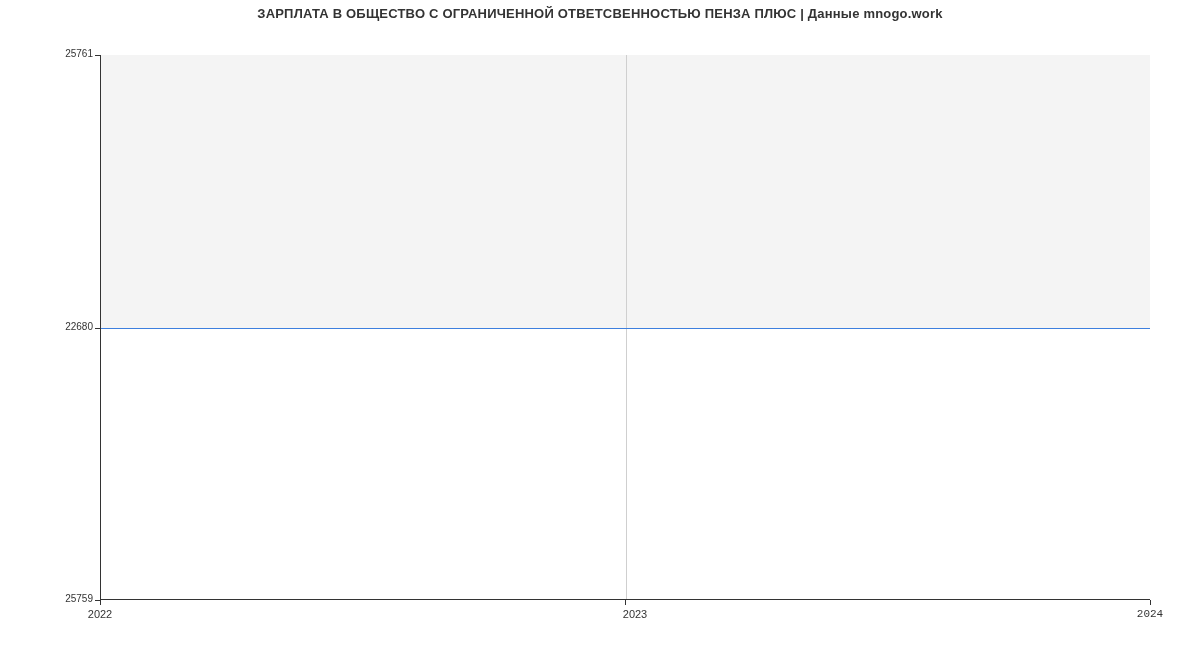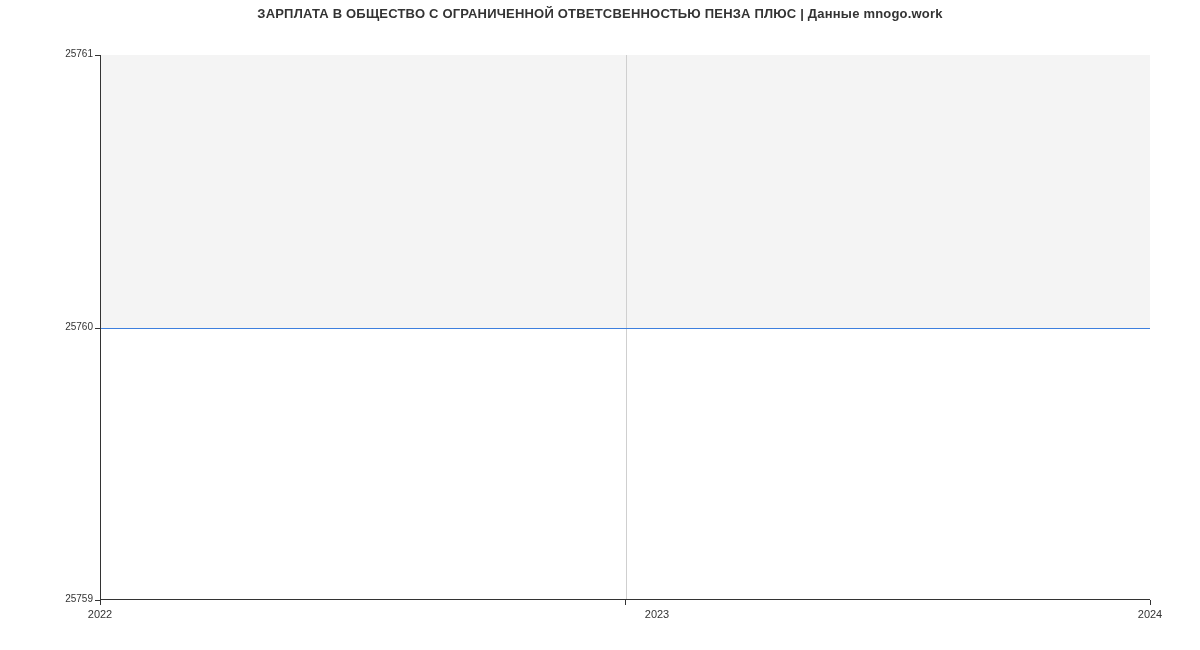--- a/index.html
+++ b/index.html
@@ -94,24 +94,24 @@
     <div class="x-grid" style="left:525px;"></div>
 
     <div class="data-line" style="top:272.5px;"></div>
   </div>
 
   <div class="tick-mark-y" style="left:95px; top:55px;"></div>
   <div class="tick-mark-y" style="left:95px; top:327.5px;"></div>
   <div class="tick-mark-y" style="left:95px; top:600px;"></div>
 
   <div class="y-tick-label" style="left:45px; top:48px;">25761</div>
-  <div class="y-tick-label" style="left:45px; top:320.5px;">25760</div>
+  <div class="y-tick-label" style="left:45px; top:320.5px;">22680</div>
   <div class="y-tick-label" style="left:45px; top:593px;">25759</div>
 
   <div class="tick-mark-x" style="left:100px; top:600px;"></div>
   <div class="tick-mark-x" style="left:625px; top:600px;"></div>
   <div class="tick-mark-x" style="left:1150px; top:600px;"></div>
 
   <div class="x-tick-label" style="left:100px; top:608px;">2022</div>
-  <div class="x-tick-label" style="left:657px; top:608px;">2023</div>
-  <div class="x-tick-label" style="left:1150px; top:608px;">2024</div>
+  <div class="x-tick-label" style="left:635px; top:608px;">2023</div>
+  <div class="x-tick-label" style="left:1150px; top:608px;font-family:Liberation Mono, monospace;">2024</div>
 
 </div>
 
 </body></html>

